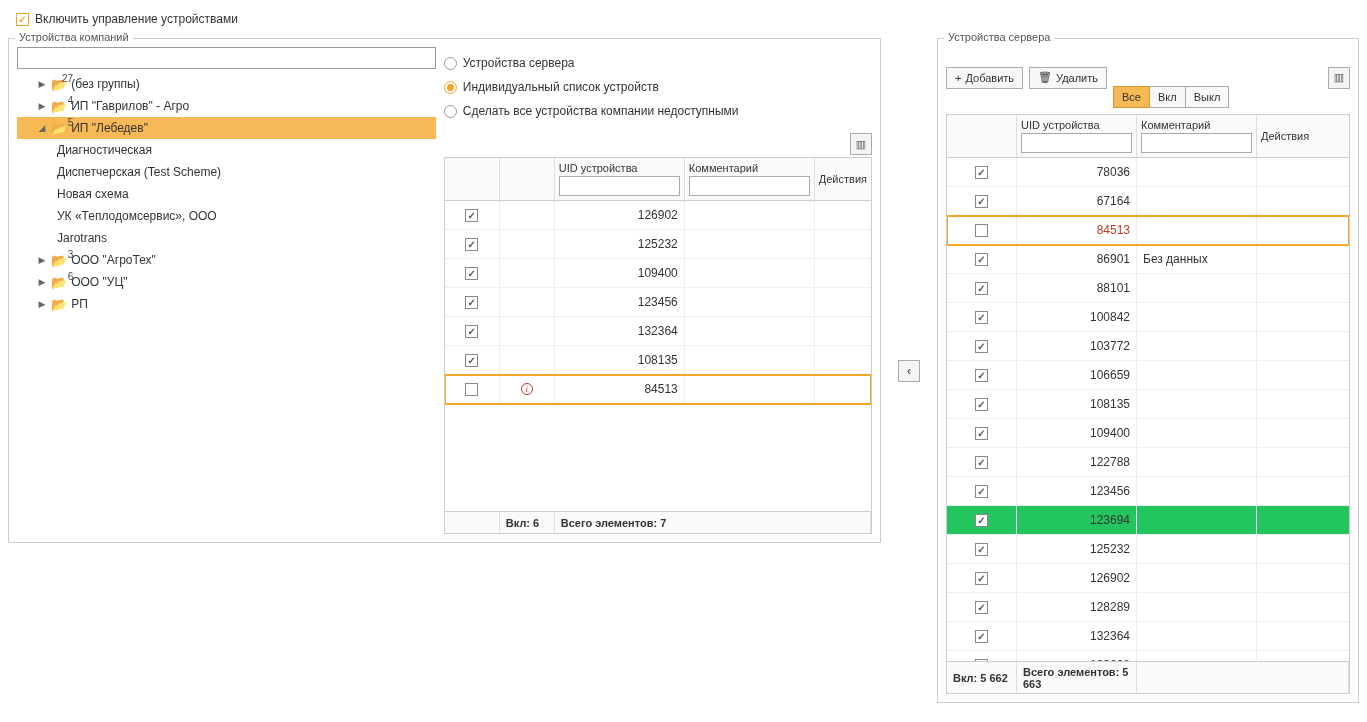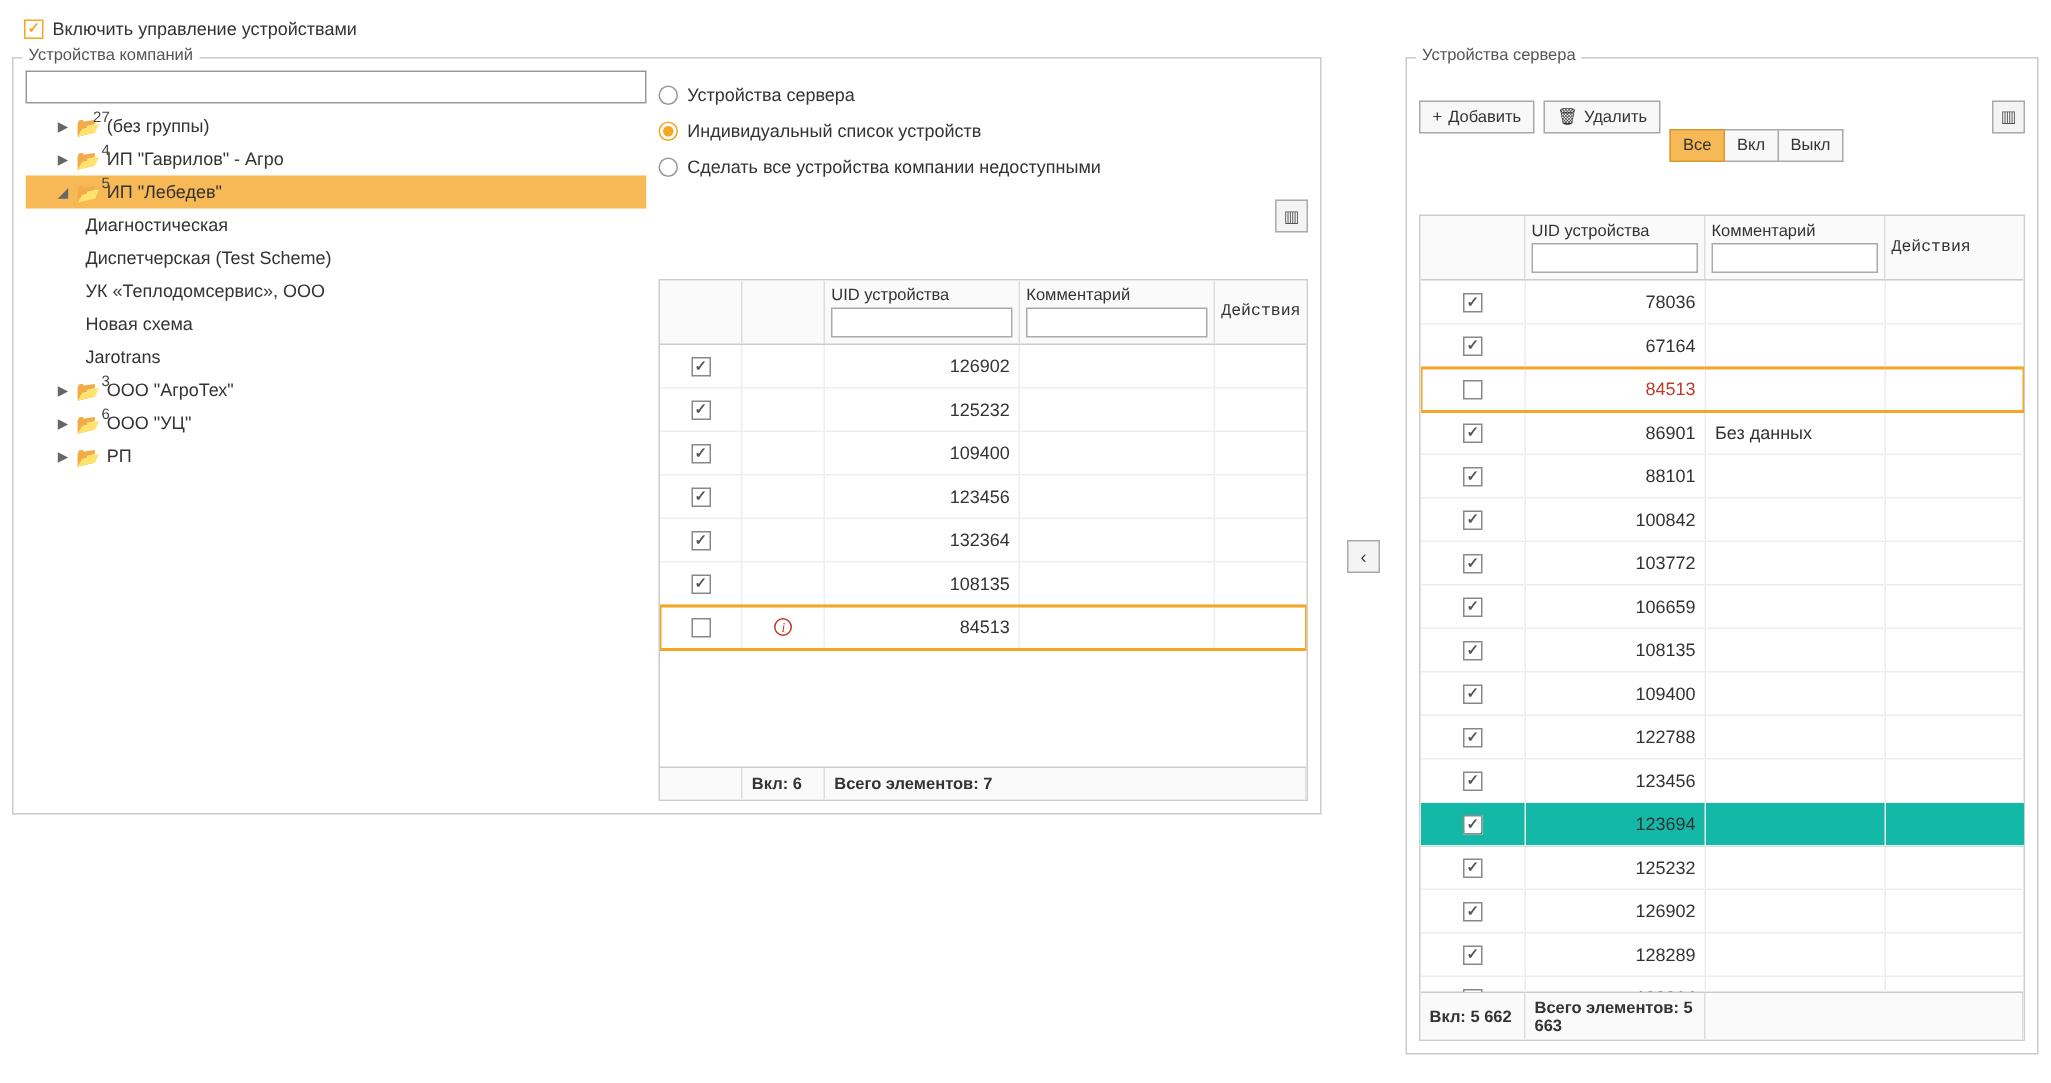--- a/index.html
+++ b/index.html
@@ -32,29 +32,29 @@
 .right-of-tree { flex: 1; display: flex; flex-direction: column; margin-left: 8px; }
 .radio-group { padding: 4px 0 8px 0; }
 .radio-row { display: flex; align-items: center; gap: 6px; height: 24px; }
 .radio { width: 13px; height: 13px; border: 1px solid #999; border-radius: 50%; display: inline-flex; align-items: center; justify-content: center; }
 .radio.selected { border-color: #f5a623; }
 .radio.selected::after { content: ""; width: 7px; height: 7px; border-radius: 50%; background: #f5a623; }
 
 .grid-toolbar { display: flex; justify-content: flex-end; padding: 2px 0; }
 .icon-btn { width: 22px; height: 22px; border: 1px solid #aaa; background: #f4f4f4; display: inline-flex; align-items: center; justify-content: center; cursor: pointer; font-size: 11px; color: #555; }
 
-.grid-wrap { border: 1px solid #ccc; flex: 1; display: flex; flex-direction: column; overflow: hidden; margin-top: 29px; }
+.grid-wrap { border: 1px solid #ccc; flex: 1; display: flex; flex-direction: column; overflow: hidden; }
 .grid-head { display: flex; border-bottom: 1px solid #ccc; background: #fafafa; }
 .grid-head-cell { border-right: 1px solid #ddd; padding: 4px; font-size: 11px; display: flex; flex-direction: column; gap: 2px; }
-.grid-head-cell:last-child { border-right: none; font-family: Liberation Mono, monospace; }
+.grid-head-cell:last-child { border-right: none; }
 .grid-head-cell input { border: 1px solid #aaa; height: 20px; padding: 0 2px; font-size: 11px; width: 100%; }
 .grid-body { flex: 1; overflow-y: scroll; position: relative; }
 .grid-row { display: flex; border-bottom: 1px solid #eee; height: 29px; align-items: stretch; }
 .grid-row.highlight { outline: 2px solid #f5a623; outline-offset: -1px; }
-.grid-row.selected { background: #14b8a6; }
+.grid-row.selected { background: #22c55e; }
 .grid-cell { border-right: 1px solid #eee; display: flex; align-items: center; padding: 0 6px; }
 .grid-cell.center { justify-content: center; }
 .grid-cell.right { justify-content: flex-end; }
 .grid-cell:last-child { border-right: none; }
 .red-text { color: #c0392b; }
 .info-icon { color: #c0392b; border: 1px solid #c0392b; border-radius: 50%; width: 12px; height: 12px; display: inline-flex; align-items: center; justify-content: center; font-size: 9px; font-style: italic; font-family: serif; }
 
 .grid-foot { display: flex; border-top: 1px solid #ccc; background: #fafafa; height: 22px; font-weight: bold; font-size: 11px; }
 .grid-foot-cell { border-right: 1px solid #ddd; display: flex; align-items: center; padding: 0 6px; }
 
@@ -120,24 +120,24 @@
             <span class="folder">📂<span class="badge">5</span></span>
             <span>ИП "Лебедев"</span>
           </div>
           <div class="tree-row level2">
             <span>Диагностическая</span>
           </div>
           <div class="tree-row level2">
             <span>Диспетчерская (Test Scheme)</span>
           </div>
           <div class="tree-row level2">
+            <span>Новая схема</span>
+          </div>
+          <div class="tree-row level2">
             <span>УК «Теплодомсервис», ООО</span>
-          </div>
-          <div class="tree-row level2">
-            <span>Новая схема</span>
           </div>
           <div class="tree-row level2">
             <span>Jarotrans</span>
           </div>
           <div class="tree-row level1">
             <span class="arrow">▶</span>
             <span class="folder">📂<span class="badge">3</span></span>
             <span>ООО "АгроТех"</span>
           </div>
           <div class="tree-row level1">

